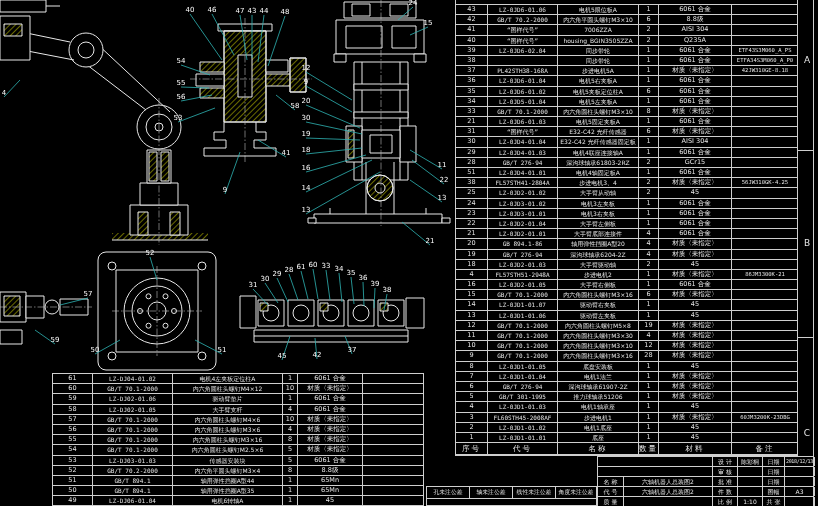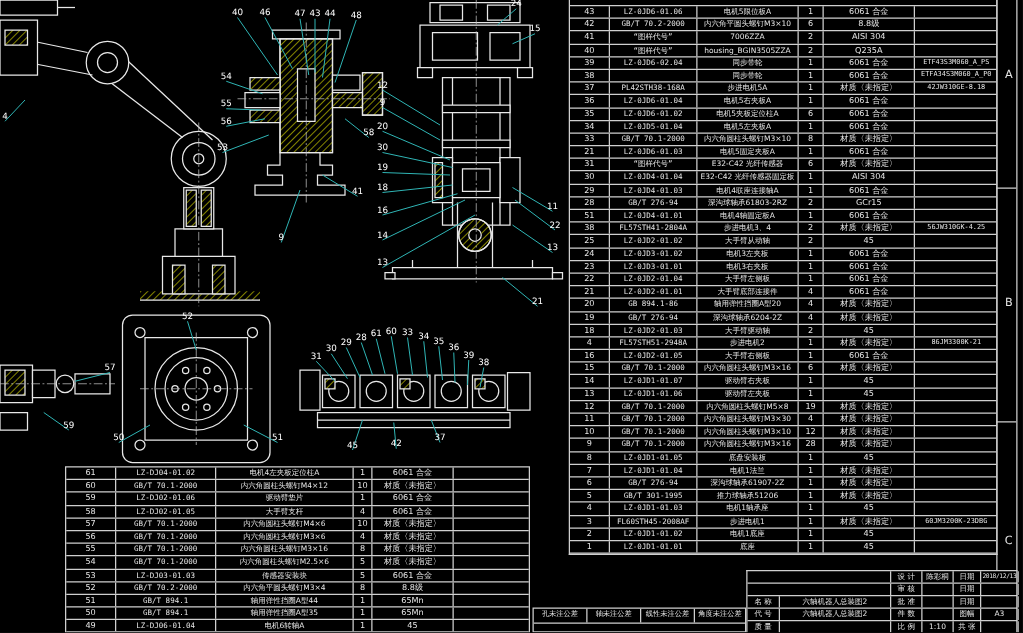--- a/index.html
+++ b/index.html
@@ -626,20 +626,28 @@
         <div class="tcell c5" style="width: 66px;"></div>
       </div>
       <div class="trow">
         <div class="tcell c0" style="width: 32px;">1</div>
         <div class="tcell c1" style="width: 70px;">LZ-0JD1-01.01</div>
         <div class="tcell c2" style="width: 81px;">底座</div>
         <div class="tcell c3" style="width: 20px;">1</div>
         <div class="tcell c4" style="width: 73px;">45</div>
         <div class="tcell c5" style="width: 66px;"></div>
       </div>
+      <div class="trow thead">
+        <div class="tcell c0" style="width: 32px;">序号</div>
+        <div class="tcell c1" style="width: 70px;">代号</div>
+        <div class="tcell c2" style="width: 81px;">名称</div>
+        <div class="tcell c3" style="width: 20px;">数量</div>
+        <div class="tcell c4" style="width: 73px;">材料</div>
+        <div class="tcell c5" style="width: 66px;">备注</div>
+      </div>
     </div>
 
   <div id="left-table" class="tbl">
       <div class="trow">
         <div class="tcell c0" style="width: 40px;">61</div>
         <div class="tcell c1" style="width: 80px;">LZ-DJ04-01.02</div>
         <div class="tcell c2" style="width: 110px;">电机4左夹板定位柱A</div>
         <div class="tcell c3" style="width: 15px;">1</div>
         <div class="tcell c4" style="width: 65px;">6061 合金</div>
         <div class="tcell c5" style="width: 60px;"></div>

